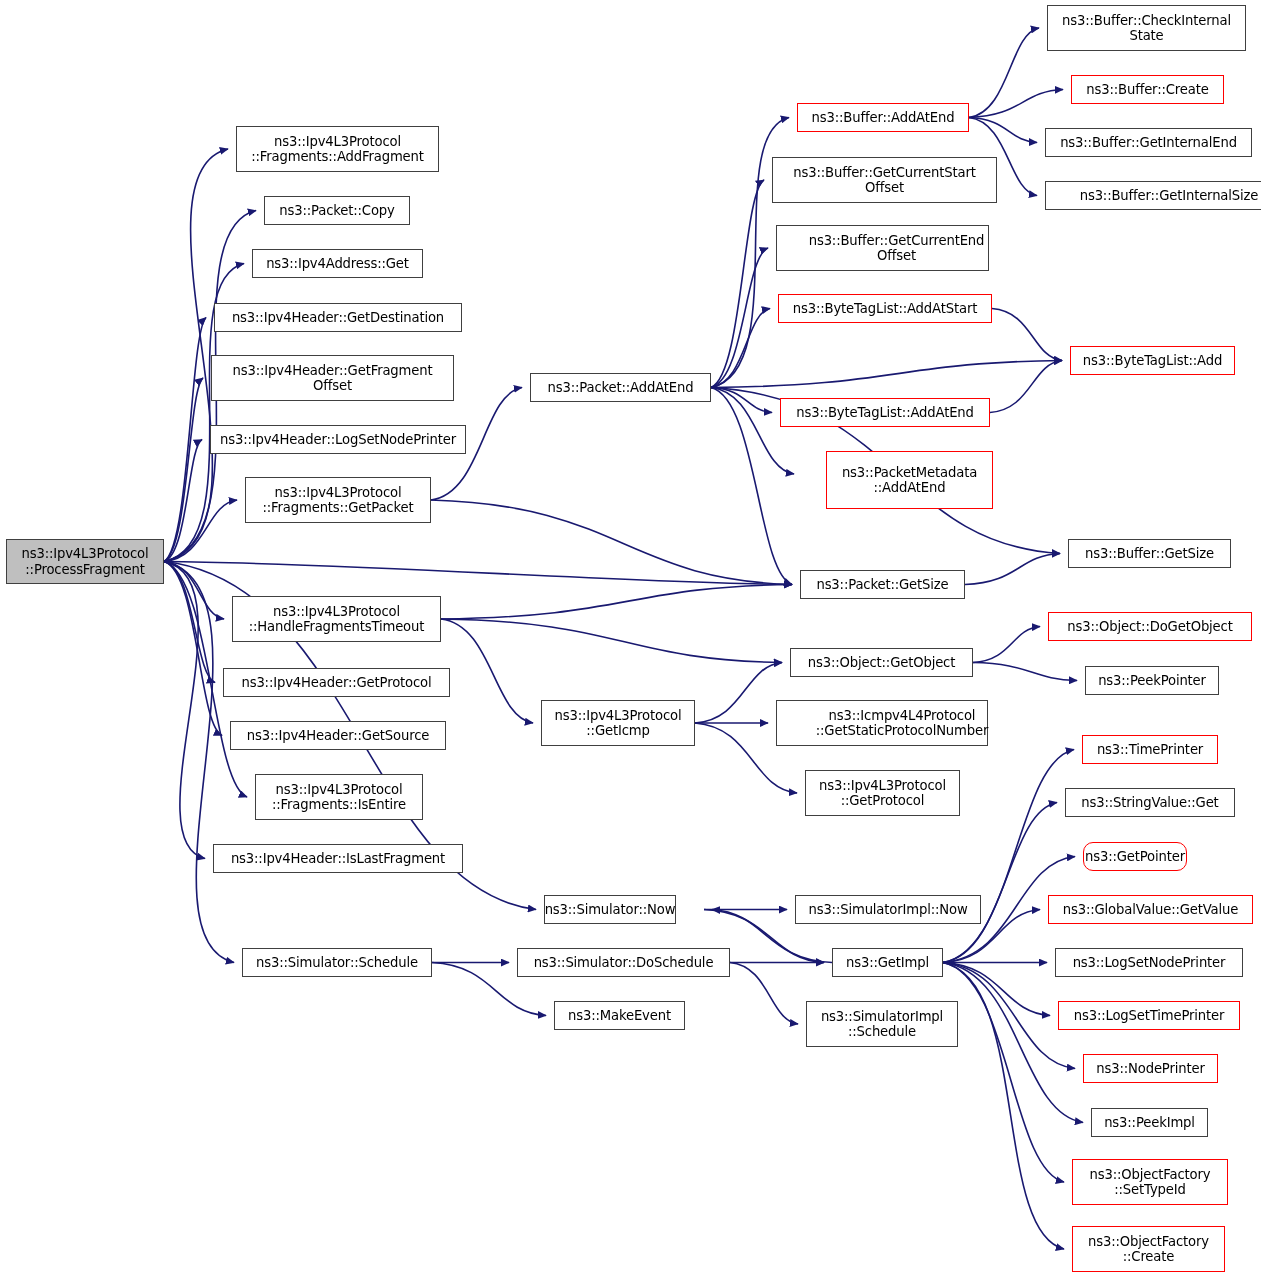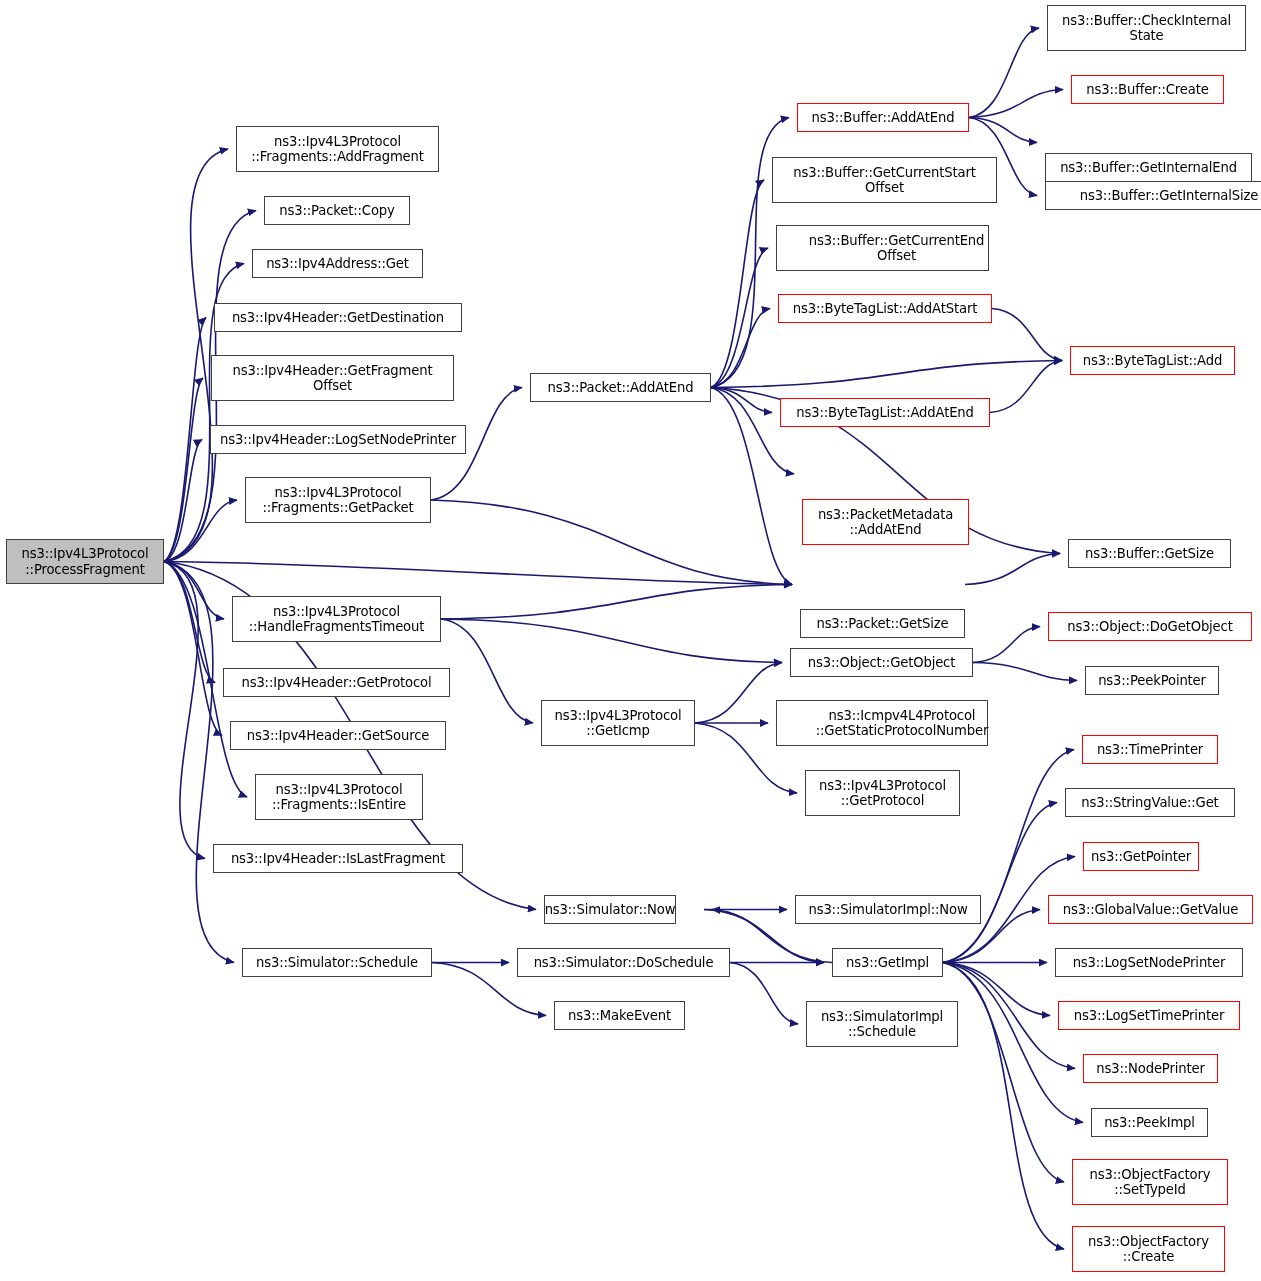--- a/index.html
+++ b/index.html
@@ -144,44 +144,44 @@
       <div class="node" style="left: 544px; top: 895px; width: 132px; height: 29px;">ns3::Simulator::Now</div>
       <div class="node" style="left: 517px; top: 948px; width: 213px; height: 29px;">ns3::Simulator::DoSchedule</div>
       <div class="node" style="left: 554px; top: 1001px; width: 131px; height: 29px;">ns3::MakeEvent</div>
       <div class="node red" style="left: 797px; top: 103px; width: 172px; height: 29px;">ns3::Buffer::AddAtEnd</div>
       <div class="node" style="left: 772px; top: 157px; width: 225px; height: 46px;">ns3::Buffer::GetCurrentStart
 Offset</div>
       <div class="node" style="left: 776px; top: 225px; width: 213px; height: 46px; padding-left: 32px;">ns3::Buffer::GetCurrentEnd
 Offset</div>
       <div class="node red" style="left: 778px; top: 294px; width: 214px; height: 29px;">ns3::ByteTagList::AddAtStart</div>
       <div class="node red" style="left: 780px; top: 398px; width: 210px; height: 29px;">ns3::ByteTagList::AddAtEnd</div>
-      <div class="node red" style="left: 802px; top: 451px; width: 167px; height: 46px; margin-top: 48px;">ns3::PacketMetadata
+      <div class="node red" style="left: 826px; top: 451px; width: 167px; height: 58px;">ns3::PacketMetadata
 ::AddAtEnd</div>
-      <div class="node" style="left: 800px; top: 570px; width: 165px; height: 29px; margin-top: 39px;">ns3::Packet::GetSize</div>
+      <div class="node" style="left: 800px; top: 570px; width: 165px; height: 29px;">ns3::Packet::GetSize</div>
       <div class="node" style="left: 790px; top: 648px; width: 183px; height: 29px;">ns3::Object::GetObject</div>
       <div class="node" style="left: 776px; top: 700px; width: 212px; height: 46px; padding-left: 44px;">ns3::Icmpv4L4Protocol
 ::GetStaticProtocolNumber</div>
       <div class="node" style="left: 805px; top: 770px; width: 155px; height: 46px;">ns3::Ipv4L3Protocol
 ::GetProtocol</div>
       <div class="node" style="left: 795px; top: 895px; width: 186px; height: 29px;">ns3::SimulatorImpl::Now</div>
       <div class="node" style="left: 832px; top: 948px; width: 111px; height: 29px;">ns3::GetImpl</div>
       <div class="node" style="left: 806px; top: 1001px; width: 152px; height: 46px;">ns3::SimulatorImpl
 ::Schedule</div>
       <div class="node" style="left: 1047px; top: 5px; width: 199px; height: 46px;">ns3::Buffer::CheckInternal
 State</div>
       <div class="node red" style="left: 1071px; top: 75px; width: 153px; height: 29px;">ns3::Buffer::Create</div>
-      <div class="node" style="left: 1045px; top: 128px; width: 207px; height: 29px; margin-top: 25px;">ns3::Buffer::GetInternalEnd</div>
+      <div class="node" style="left: 1045px; top: 128px; width: 207px; height: 29px;">ns3::Buffer::GetInternalEnd</div>
       <div class="node" style="left: 1045px; top: 181px; width: 248px; height: 29px;">ns3::Buffer::GetInternalSize</div>
       <div class="node red" style="left: 1070px; top: 346px; width: 165px; height: 29px;">ns3::ByteTagList::Add</div>
       <div class="node" style="left: 1068px; top: 539px; width: 163px; height: 29px;">ns3::Buffer::GetSize</div>
       <div class="node red" style="left: 1048px; top: 612px; width: 204px; height: 29px;">ns3::Object::DoGetObject</div>
       <div class="node" style="left: 1085px; top: 666px; width: 134px; height: 29px;">ns3::PeekPointer</div>
       <div class="node red" style="left: 1082px; top: 735px; width: 136px; height: 29px;">ns3::TimePrinter</div>
       <div class="node" style="left: 1065px; top: 788px; width: 170px; height: 29px;">ns3::StringValue::Get</div>
-      <div class="node red" style="left: 1083px; top: 842px; width: 116px; height: 29px;">ns3::GetPointer</div>
+      <div class="node red" style="left: 1083px; top: 842px; width: 104px; height: 29px; border-radius: 10px;">ns3::GetPointer</div>
       <div class="node red" style="left: 1048px; top: 895px; width: 205px; height: 29px;">ns3::GlobalValue::GetValue</div>
       <div class="node" style="left: 1055px; top: 948px; width: 188px; height: 29px;">ns3::LogSetNodePrinter</div>
       <div class="node red" style="left: 1058px; top: 1001px; width: 182px; height: 29px;">ns3::LogSetTimePrinter</div>
       <div class="node red" style="left: 1083px; top: 1054px; width: 135px; height: 29px;">ns3::NodePrinter</div>
       <div class="node" style="left: 1091px; top: 1108px; width: 117px; height: 29px;">ns3::PeekImpl</div>
       <div class="node red" style="left: 1072px; top: 1159px; width: 156px; height: 46px;">ns3::ObjectFactory
 ::SetTypeId</div>
       <div class="node red" style="left: 1072px; top: 1226px; width: 153px; height: 46px;">ns3::ObjectFactory
 ::Create</div>
     </div>

